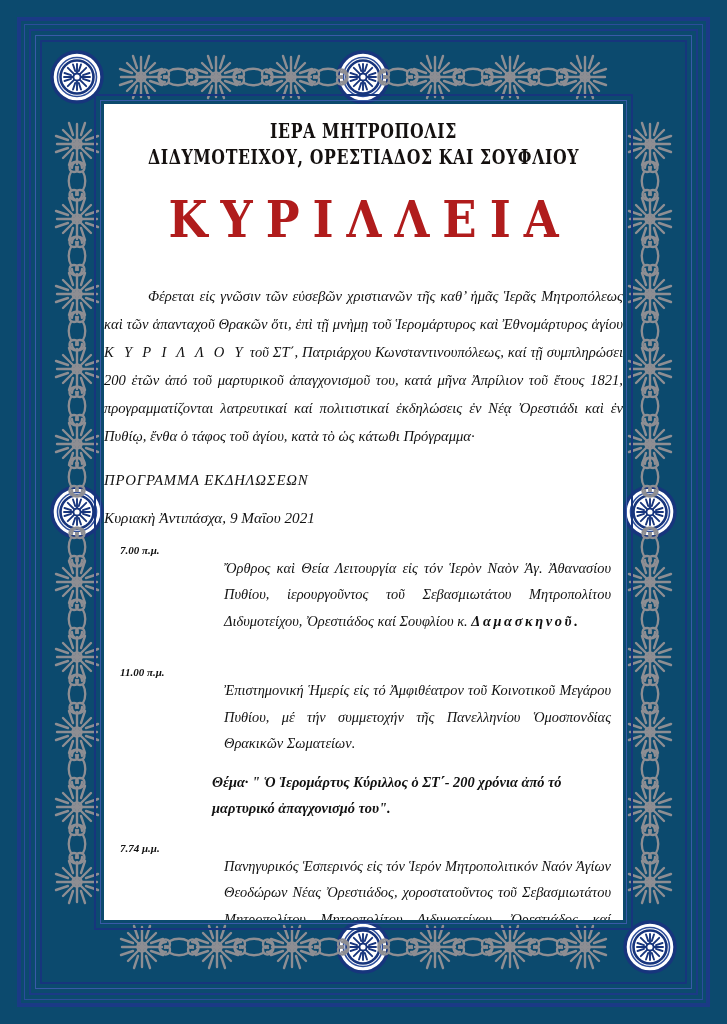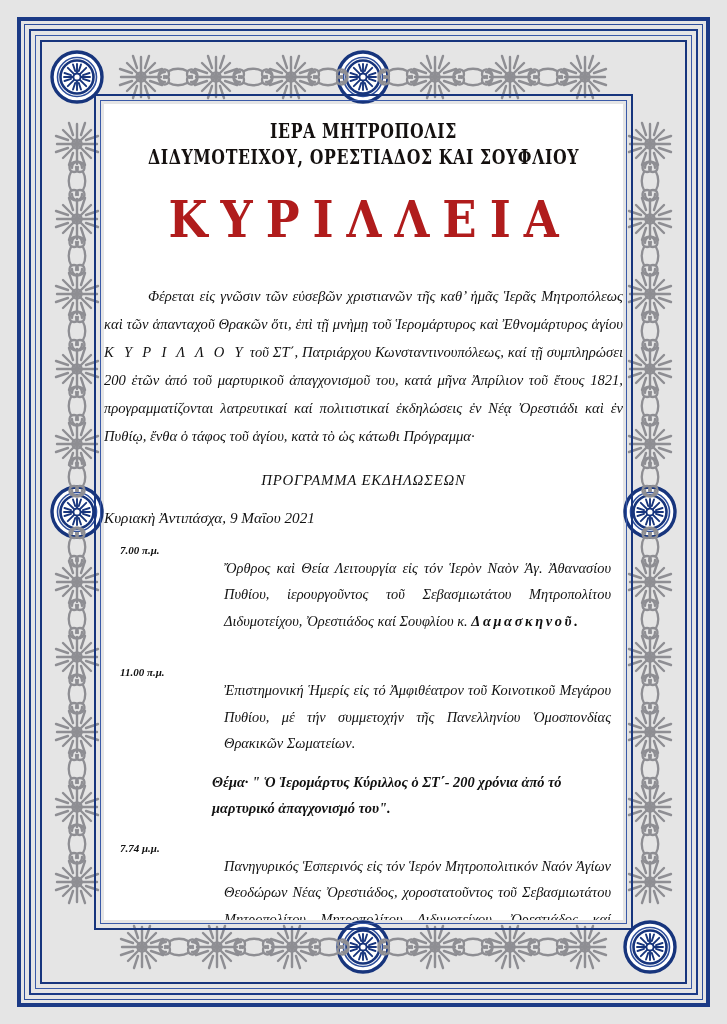--- a/index.html
+++ b/index.html
@@ -13,21 +13,21 @@
     height: 1024px;
     overflow: hidden;
     font-family: "Liberation Serif", "DejaVu Serif", serif;
   }
 
   
   .poster {
     position: relative;
     width: 727px;
     height: 1024px;
-    background: #e5e5e5;
+    background: #0c4a6e;
     box-sizing: border-box;
   }
 
   
   .rule {
     position: absolute;
     box-sizing: border-box;
     pointer-events: none;
   }
   .rule-1 { inset: 17px 17px 17px 17px;  border: 4px solid #1b3a86; }
@@ -96,21 +96,21 @@
     line-height: 1.92;
     color: #111111;
     text-align: justify;
     text-indent: 44px;
     hyphens: none;
   }
   .body-text .spaced { letter-spacing: 3.2px; }
 
   .program-heading {
     margin-top: 22px;
-    text-align: center;
+    text-align: left;
     font-family: "Liberation Serif", "DejaVu Serif", serif;
     font-style: italic;
     font-size: 14.8px;
     letter-spacing: 0.8px;
     color: #111111;
   }
 
   .date-line {
     margin-top: 20px;
     font-family: "Liberation Serif", "DejaVu Serif", serif;

